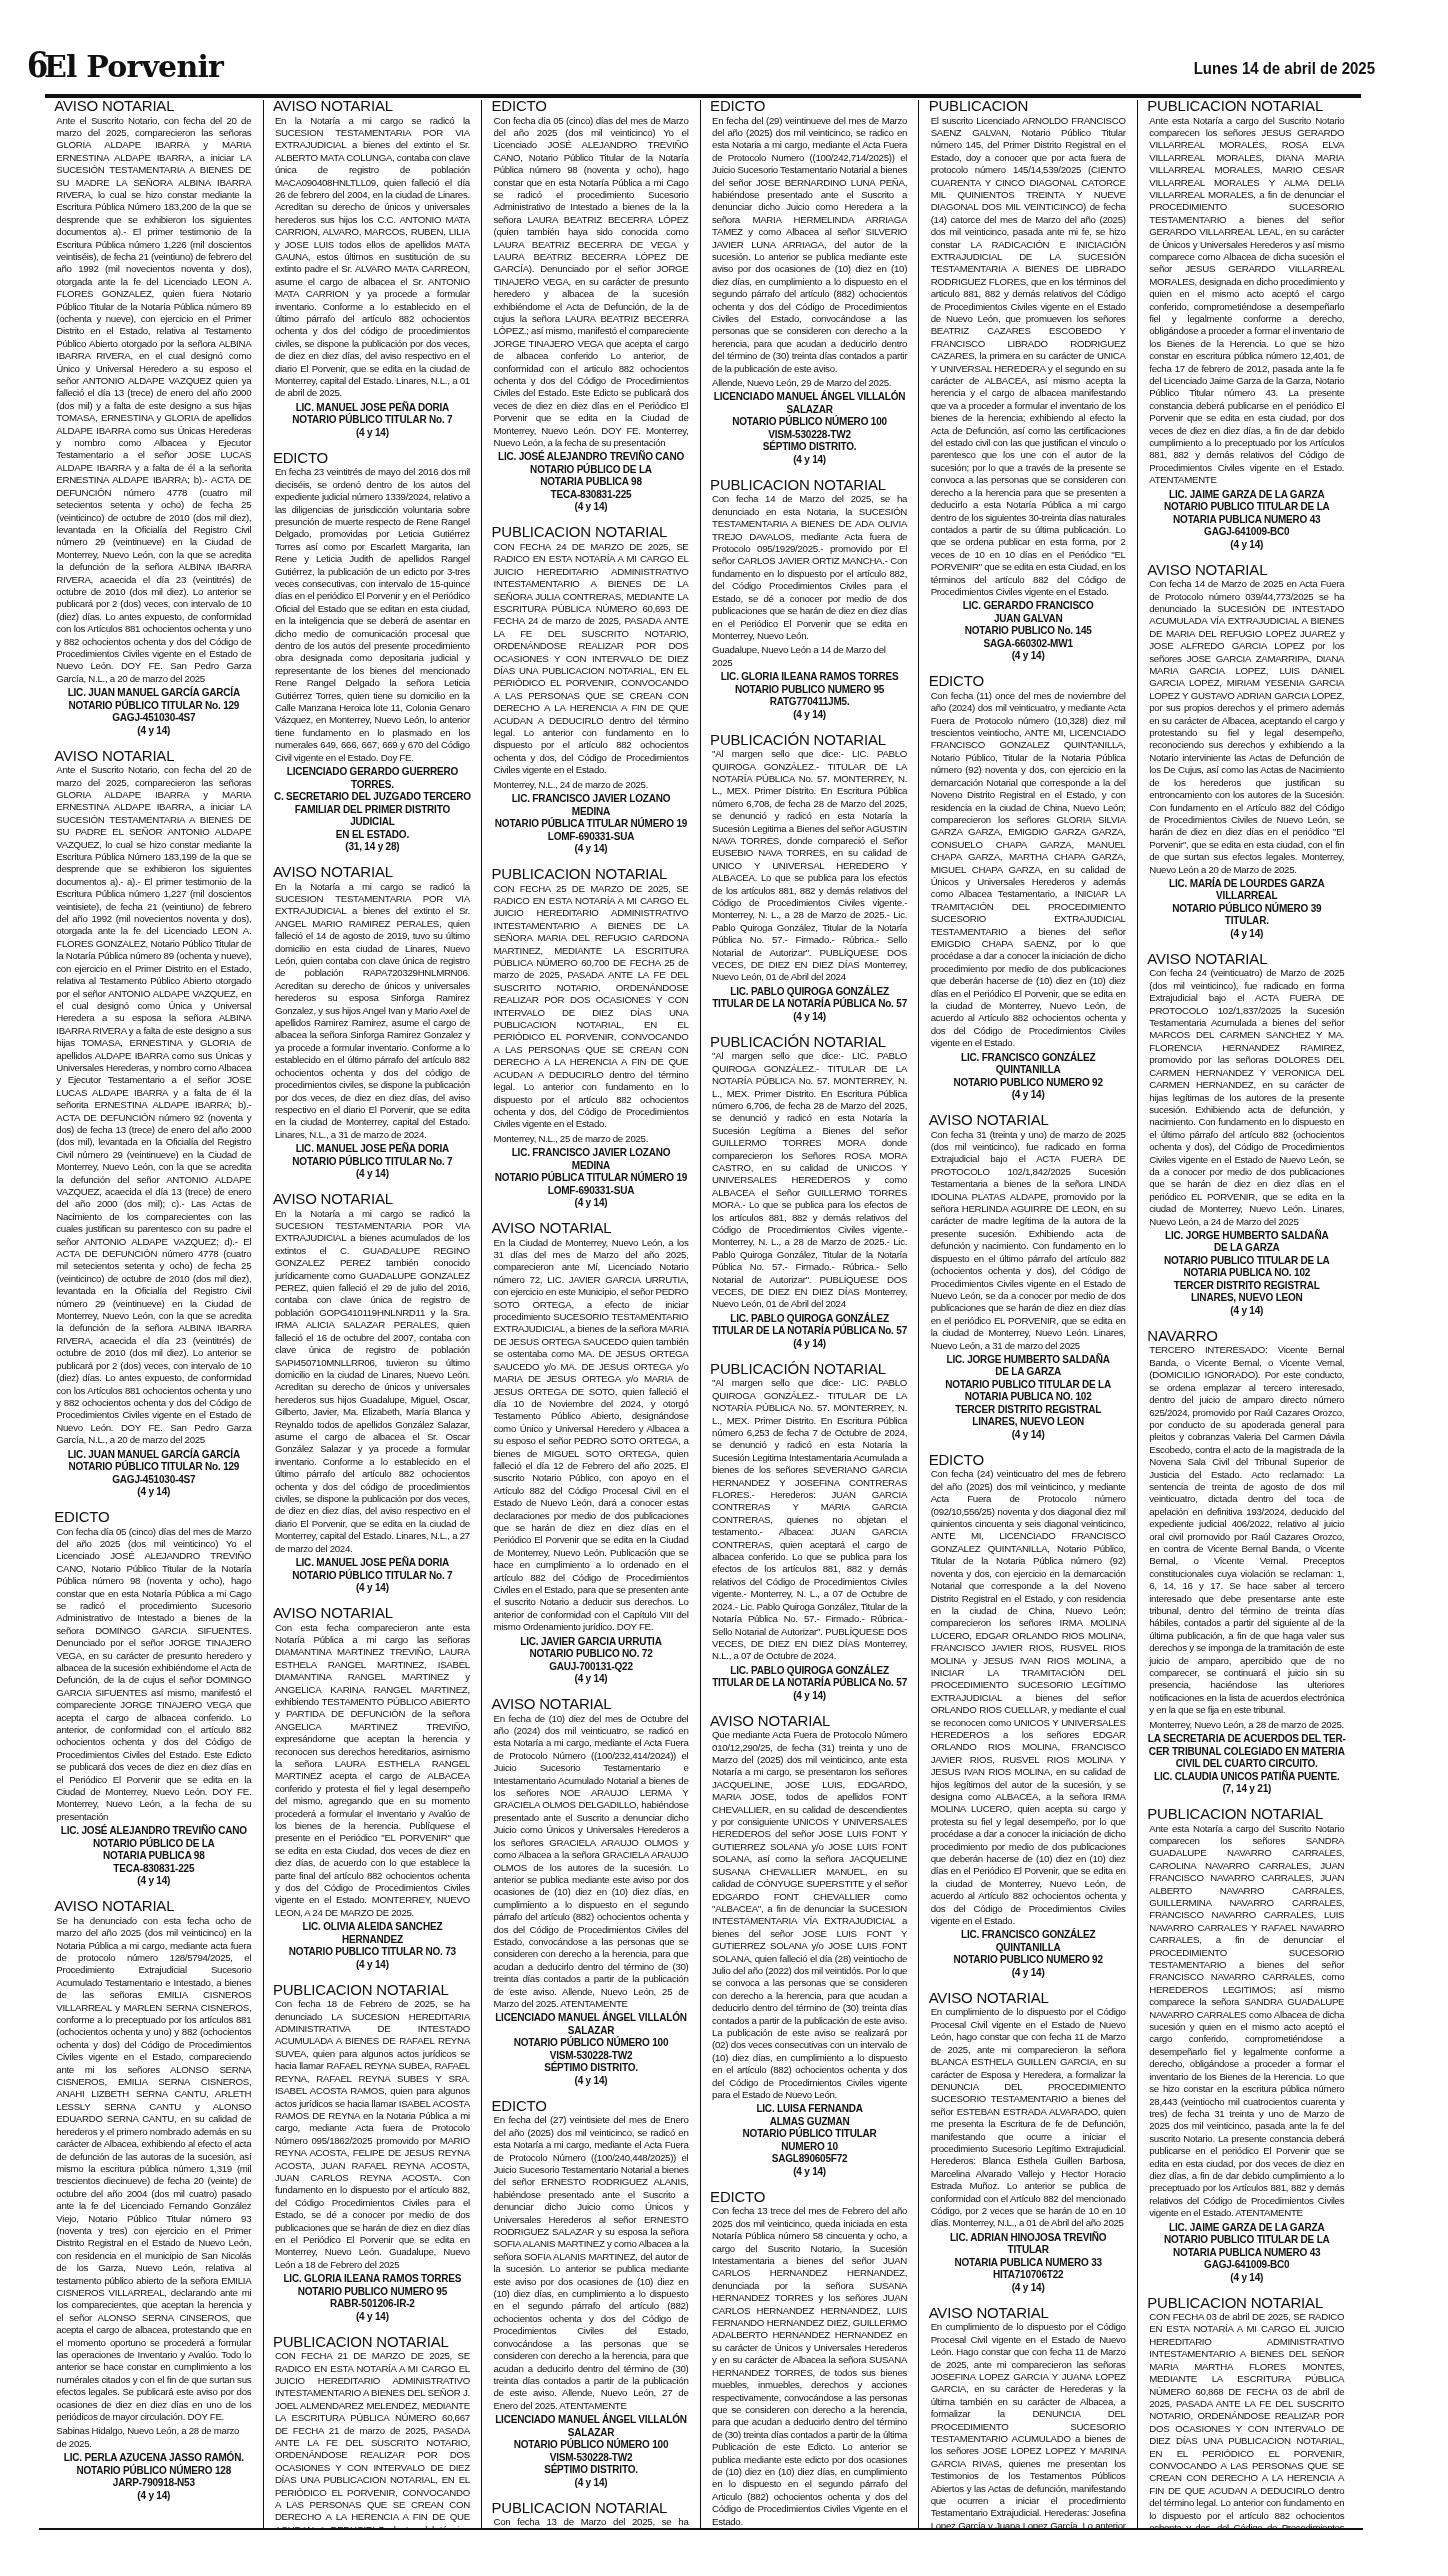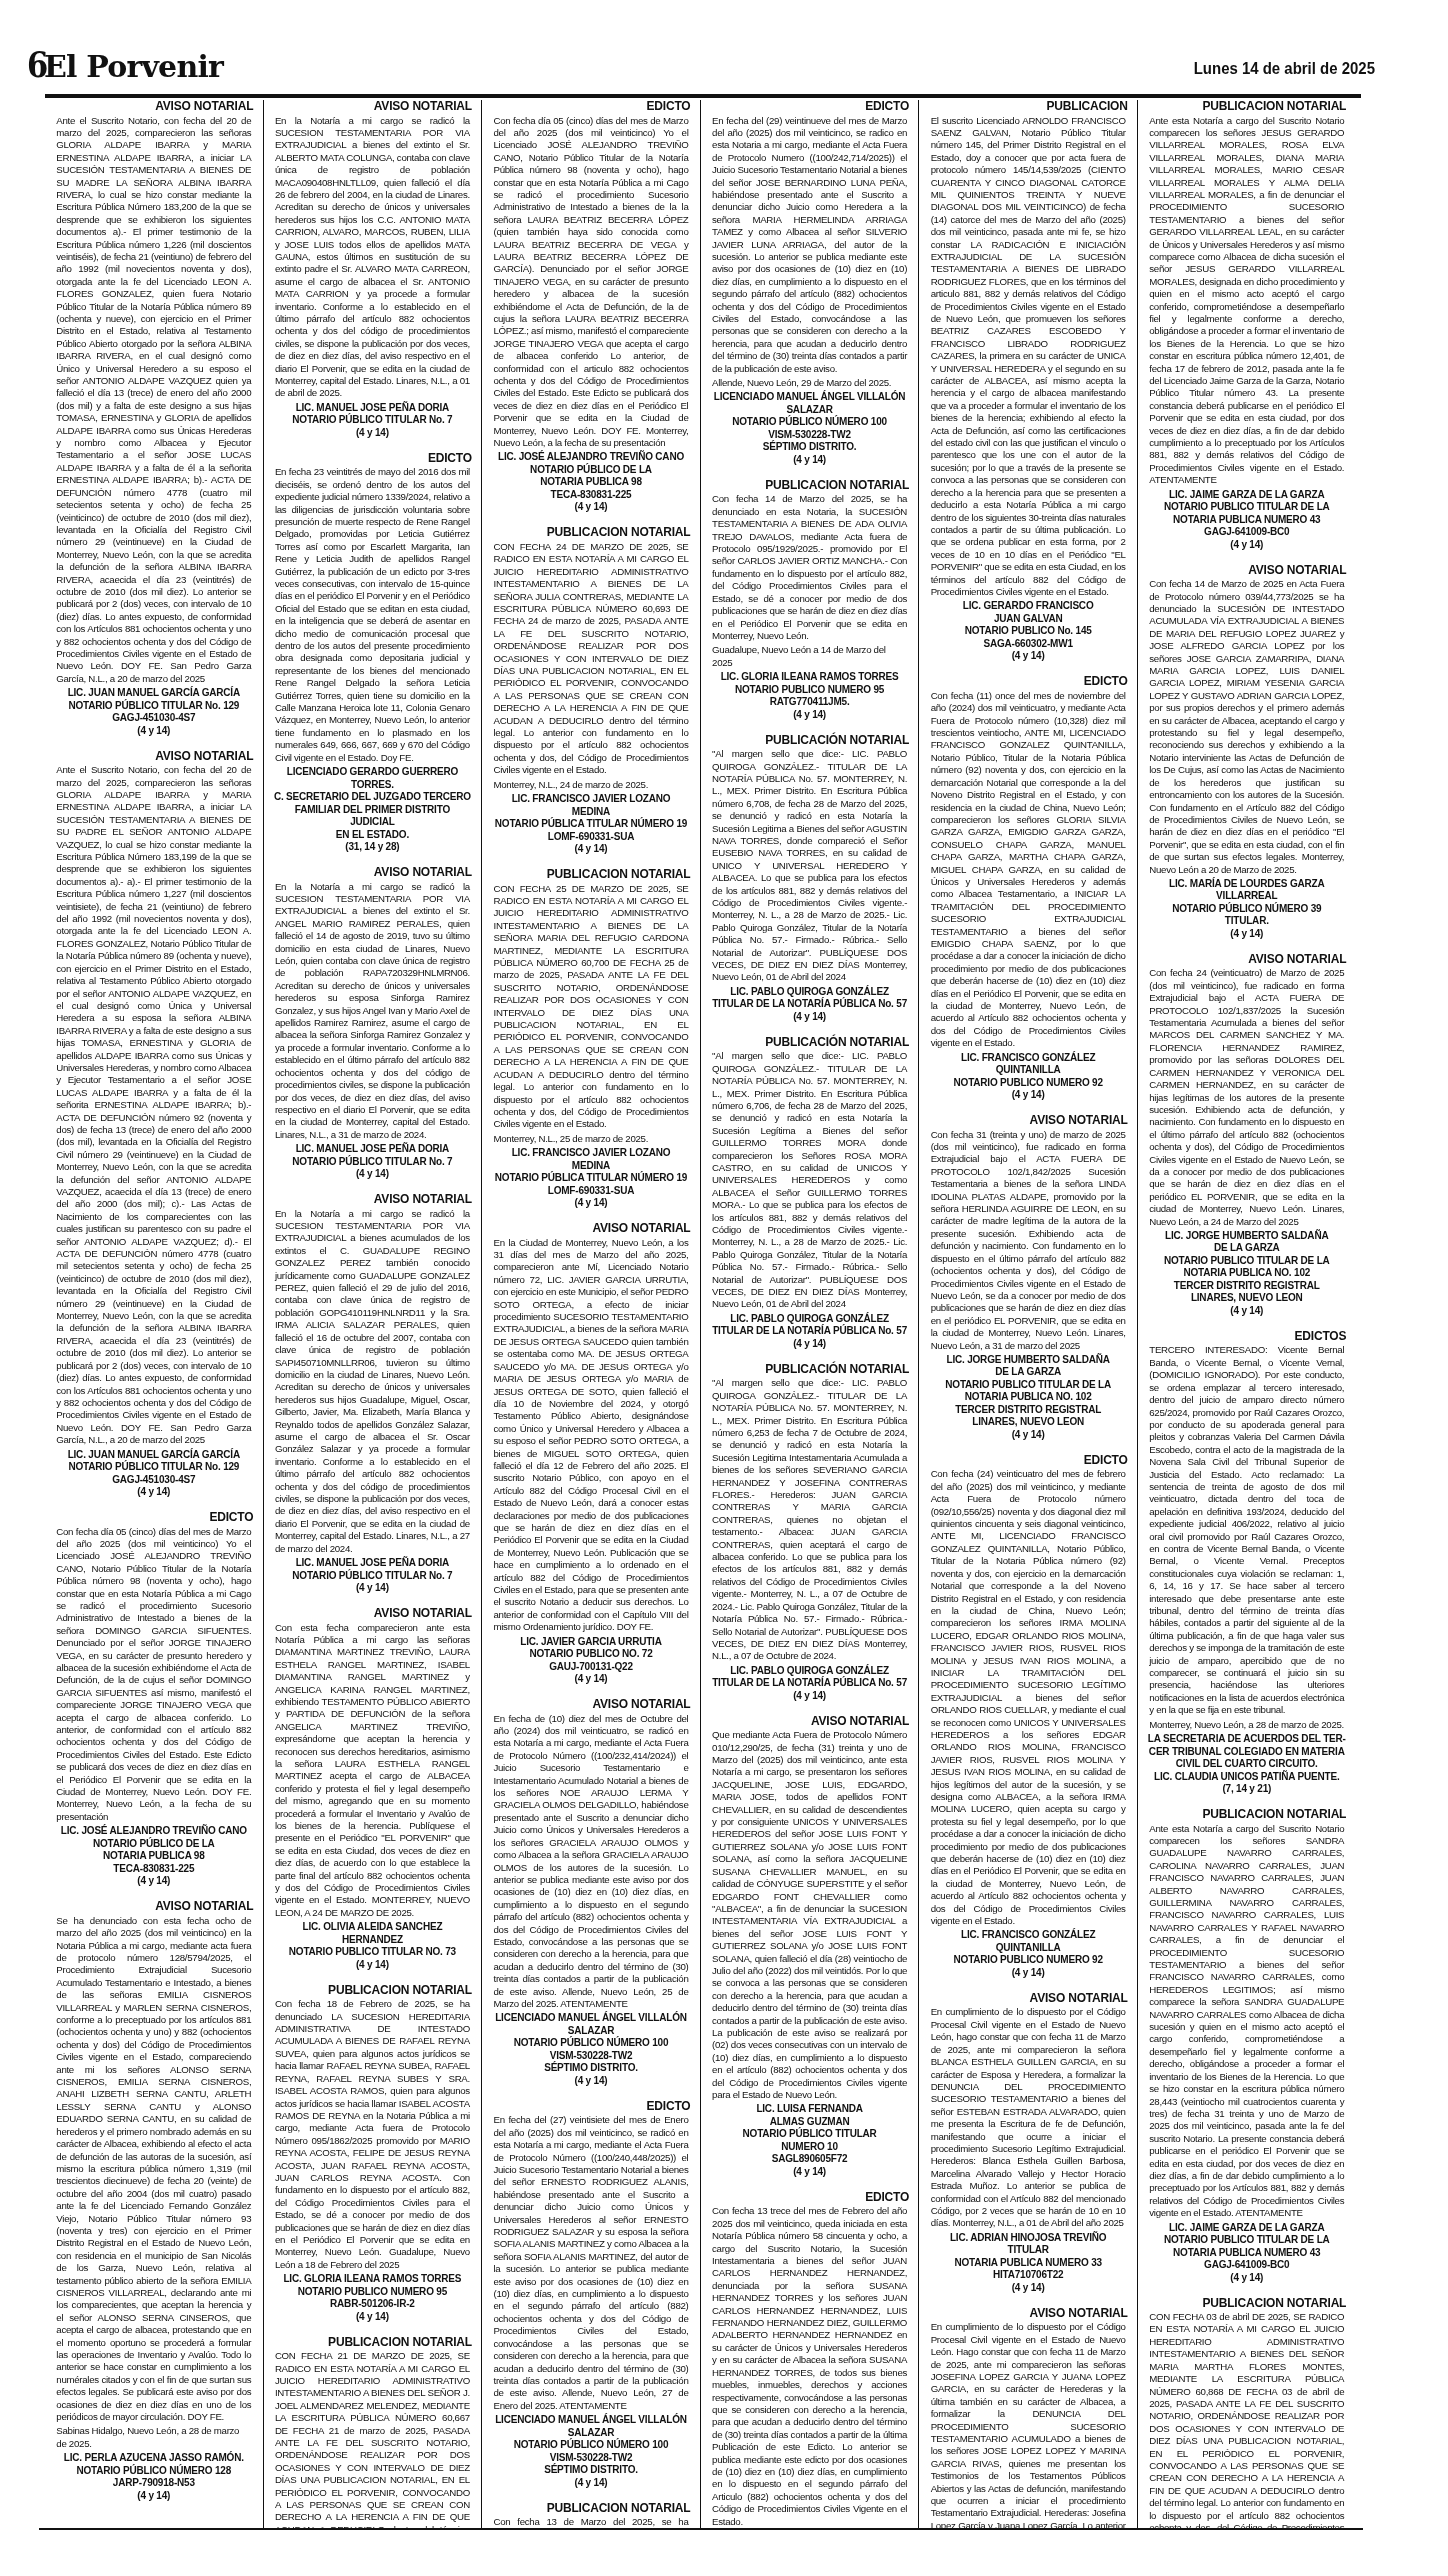--- a/index.html
+++ b/index.html
@@ -7,21 +7,21 @@
   .masthead { position: absolute; left: 0; top: 0; width: 1449px; height: 86px; }
   .page-num { position: absolute; left: 26.5px; top: 45px; font-family: "DejaVu Serif", serif; font-weight: 900; font-size: 36px; line-height: 39px; letter-spacing: -1.6px; transform: scaleX(0.85); transform-origin: left; }
   .brand { position: absolute; left: 44px; top: 50px; font-family: "DejaVu Serif", serif; font-weight: 900; font-size: 30px; line-height: 34px; letter-spacing: -0.8px; }
   .date { position: absolute; right: 74px; top: 59px; font-family: "Liberation Sans", sans-serif; font-weight: bold; font-size: 17px; transform: scaleX(0.88); transform-origin: right; }
   .rule-top { position: absolute; left: 45px; top: 94px; width: 1316px; height: 3.9px; background: #111; }
   .rule-bottom { position: absolute; left: 39px; top: 2528px; width: 1324px; height: 2.3px; background: #111; }
   .columns { position: absolute; left: 45px; top: 100px; width: 1316px; height: 2429px; display: flex; }
   .col { width: 199px; padding: 0 9.3px 0 9.3px; box-sizing: content-box; font-family: "Liberation Sans", sans-serif; font-size: 9.7px; line-height: 12.4px; text-align: justify; letter-spacing: -0.3px; overflow: hidden; }
   .col + .col { border-left: 1.6px solid #111; }
   .notice { margin-bottom: 12.5px; }
-  .notice h3 { font-size: 12px; font-weight: bold; text-align: right; margin: 0 0 0.8px 0; line-height: 12.5px; letter-spacing: -0.2px; }
+  .notice h3 { font-size: 15px; font-weight: normal; text-align: left; margin: 0 0 0.8px 0; line-height: 12.5px; letter-spacing: -0.2px; }
   .notice p { margin: 2px; hyphens: auto; }
   .notice .place { text-align: left; }
   .sig { text-align: center; font-weight: bold; font-size: 10px; line-height: 12.5px; letter-spacing: -0.2px; }
 </style>
 </head>
 <body>
 
 <div class="masthead">
   <span class="page-num">6</span>
   <span class="brand">El Porvenir</span>
@@ -320,21 +320,21 @@
         <p lang="es">Con fecha 24 (veinticuatro) de Marzo de 2025 (dos mil veinticinco), fue radicado en forma Extrajudicial bajo el ACTA FUERA DE PROTOCOLO 102/1,837/2025 la Sucesión Testamentaria Acumulada a bienes del señor MARCOS DEL CARMEN SANCHEZ Y MA. FLORENCIA HERNANDEZ RAMIREZ, promovido por las señoras DOLORES DEL CARMEN HERNANDEZ Y VERONICA DEL CARMEN HERNANDEZ, en su carácter de hijas legítimas de los autores de la presente sucesión. Exhibiendo acta de defunción, y nacimiento. Con fundamento en lo dispuesto en el último párrafo del artículo 882 (ochocientos ochenta y dos), del Código de Procedimientos Civiles vigente en el Estado de Nuevo León, se da a conocer por medio de dos publicaciones que se harán de diez en diez días en el periódico EL PORVENIR, que se edita en la ciudad de Monterrey, Nuevo León. Linares, Nuevo León, a 24 de Marzo del 2025</p>
         <div class="sig">LIC. JORGE HUMBERTO SALDAÑA</div>
         <div class="sig">DE LA GARZA</div>
         <div class="sig">NOTARIO PUBLICO TITULAR DE LA</div>
         <div class="sig">NOTARIA PUBLICA NO. 102</div>
         <div class="sig">TERCER DISTRITO REGISTRAL</div>
         <div class="sig">LINARES, NUEVO LEON</div>
         <div class="sig">(4 y 14)</div>
       </div>
       <div class="notice">
-        <h3>EDICTOS</h3>
+        <h3>NAVARRO</h3>
         <p lang="es">TERCERO INTERESADO: Vicente Bernal Banda, o Vicente Bernal, o Vicente Vernal, (DOMICILIO IGNORADO). Por este conducto, se ordena emplazar al tercero interesado, dentro del juicio de amparo directo número 625/2024, promovido por Raúl Cazares Orozco, por conducto de su apoderada general para pleitos y cobranzas Valeria Del Carmen Dávila Escobedo, contra el acto de la magistrada de la Novena Sala Civil del Tribunal Superior de Justicia del Estado. Acto reclamado: La sentencia de treinta de agosto de dos mil veinticuatro, dictada dentro del toca de apelación en definitiva 193/2024, deducido del expediente judicial 406/2022, relativo al juicio oral civil promovido por Raúl Cazares Orozco, en contra de Vicente Bernal Banda, o Vicente Bernal, o Vicente Vernal. Preceptos constitucionales cuya violación se reclaman: 1, 6, 14, 16 y 17. Se hace saber al tercero interesado que debe presentarse ante este tribunal, dentro del término de treinta días hábiles, contados a partir del siguiente al de la última publicación, a fin de que haga valer sus derechos y se imponga de la tramitación de este juicio de amparo, apercibido que de no comparecer, se continuará el juicio sin su presencia, haciéndose las ulteriores notificaciones en la lista de acuerdos electrónica y en la que se fija en este tribunal.</p>
         <p class="place">Monterrey, Nuevo León, a 28 de marzo de 2025.</p>
         <div class="sig">LA SECRETARIA DE ACUERDOS DEL TER-</div>
         <div class="sig">CER TRIBUNAL COLEGIADO EN MATERIA</div>
         <div class="sig">CIVIL DEL CUARTO CIRCUITO.</div>
         <div class="sig">LIC. CLAUDIA UNICOS PATIÑA PUENTE.</div>
         <div class="sig">(7, 14 y 21)</div>
       </div>
       <div class="notice">
         <h3>PUBLICACION NOTARIAL</h3>

